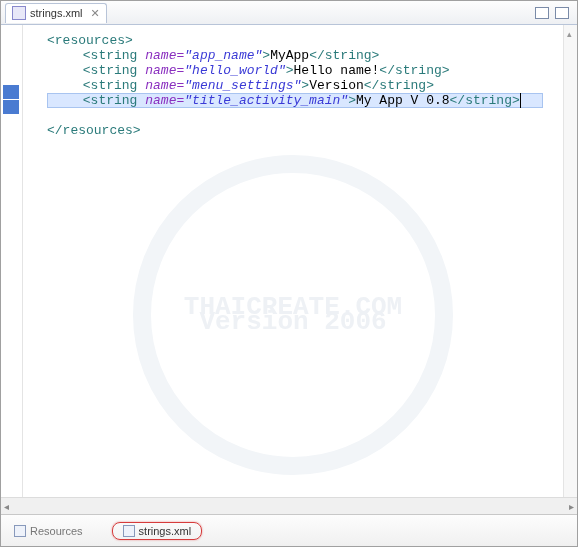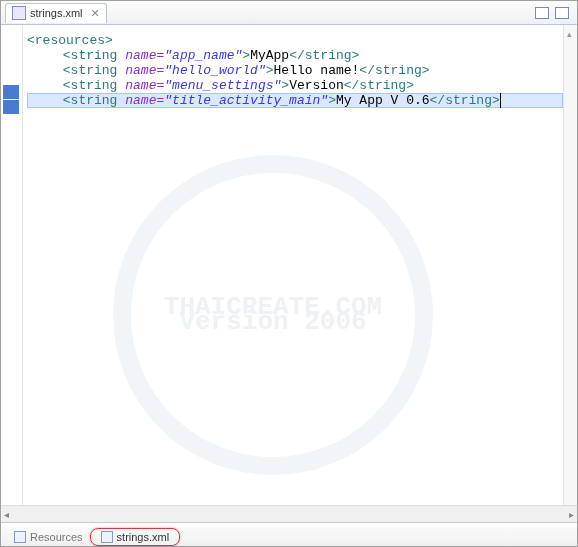--- a/index.html
+++ b/index.html
@@ -64,20 +64,21 @@
   height: 12px;
   border: 1px solid #7a8ba8;
   background: #fff;
 }
 .editor-area {
   display: flex;
   flex: 1;
   background: #fff;
   position: relative;
   overflow: hidden;
+  gap: 20px;
 }
 .gutter {
   width: 22px;
   background: #fff;
   border-right: 1px solid #e4e4e4;
   position: relative;
 }
 .gutter-mark {
   position: absolute;
   left: 2px;
@@ -133,27 +134,27 @@
   height: 17px;
   background: #f0f0f0;
   border-top: 1px solid #dcdcdc;
   display: flex;
   align-items: center;
   justify-content: space-between;
   padding: 0 3px;
 }
 .hscroll .arrow { color: #888; font-size: 10px; }
 .bottom-tabs {
-  height: 24px;
+  height: 32px;
   background: linear-gradient(#fdfdfd, #f0f0f0);
   border-top: 1px solid #c8c8c8;
   display: flex;
-  align-items: flex-end;
+  align-items: center;
   padding: 0 6px;
-  gap: 0;
+  gap: 22px;
 }
 .btab {
   display: flex;
   align-items: center;
   height: 18px;
   padding: 0 6px;
   font-size: 11px;
   color: #333;
   gap: 4px;
   border: 1px solid transparent;
@@ -215,25 +216,28 @@
 
       <div class="line">
         <span class="indent"></span>
         <span class="tag">&lt;string</span>
         <span> </span><span class="attr-name">name</span><span class="attr-name">=</span><span class="attr-val">"</span><span class="attr-val">menu_settings</span><span class="attr-val">"</span><span class="tag">&gt;</span><span class="text">Version</span><span class="tag">&lt;/string&gt;</span>
       </div>
 
       <div class="line highlight">
         <span class="indent"></span>
         <span class="tag">&lt;string</span>
-        <span> </span><span class="attr-name">name</span><span class="attr-name">=</span><span class="attr-val">"</span><span class="attr-val">title_activity_main</span><span class="attr-val">"</span><span class="tag">&gt;</span><span class="text">My App V 0.6</span><span class="tag cursor">&lt;/string&gt;</span>
+        <span> </span><span class="attr-name">name</span><span class="attr-name">=</span><span class="attr-val">"</span><span class="attr-val">title_activity_main</span><span class="attr-val">"</span><span class="tag">&gt;</span><span class="text">My App V 0.8</span><span class="tag cursor">&lt;/string&gt;</span>
       </div>
 
       <div class="line"></div>
 
+      <div class="line">
+        <span class="tag">&lt;/resources&gt;</span>
+      </div>
 
       <div class="watermark">
         <div>THAICREATE.COM</div>
         <div>Version 2006</div>
       </div>
     </div>
     <div class="overview-ruler">
       <span class="ov-arrow">▴</span>
     </div>
   </div>

